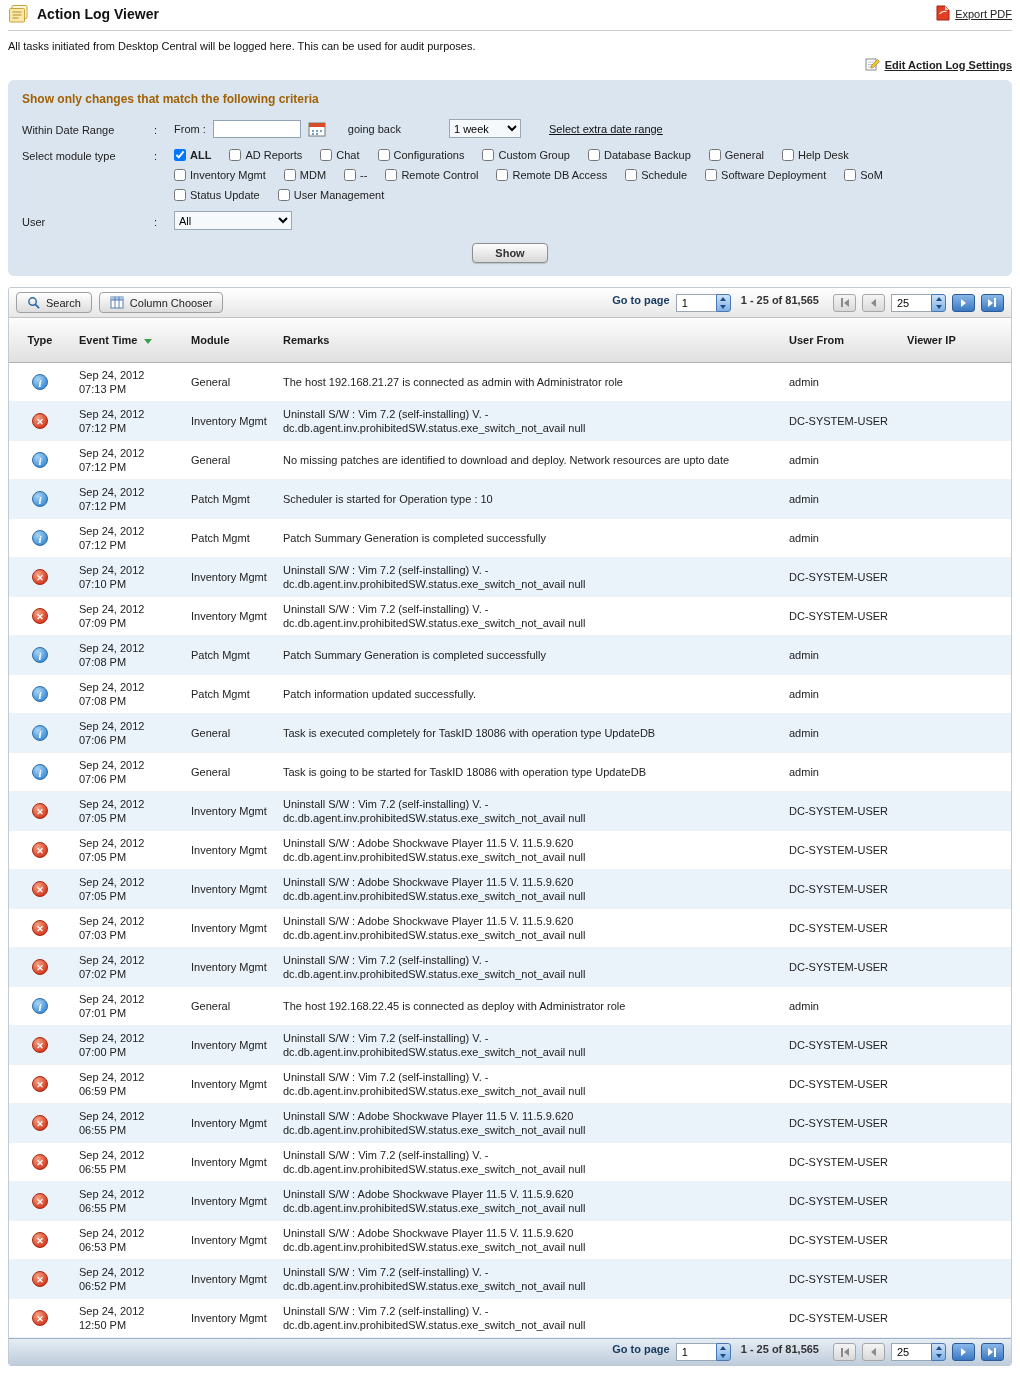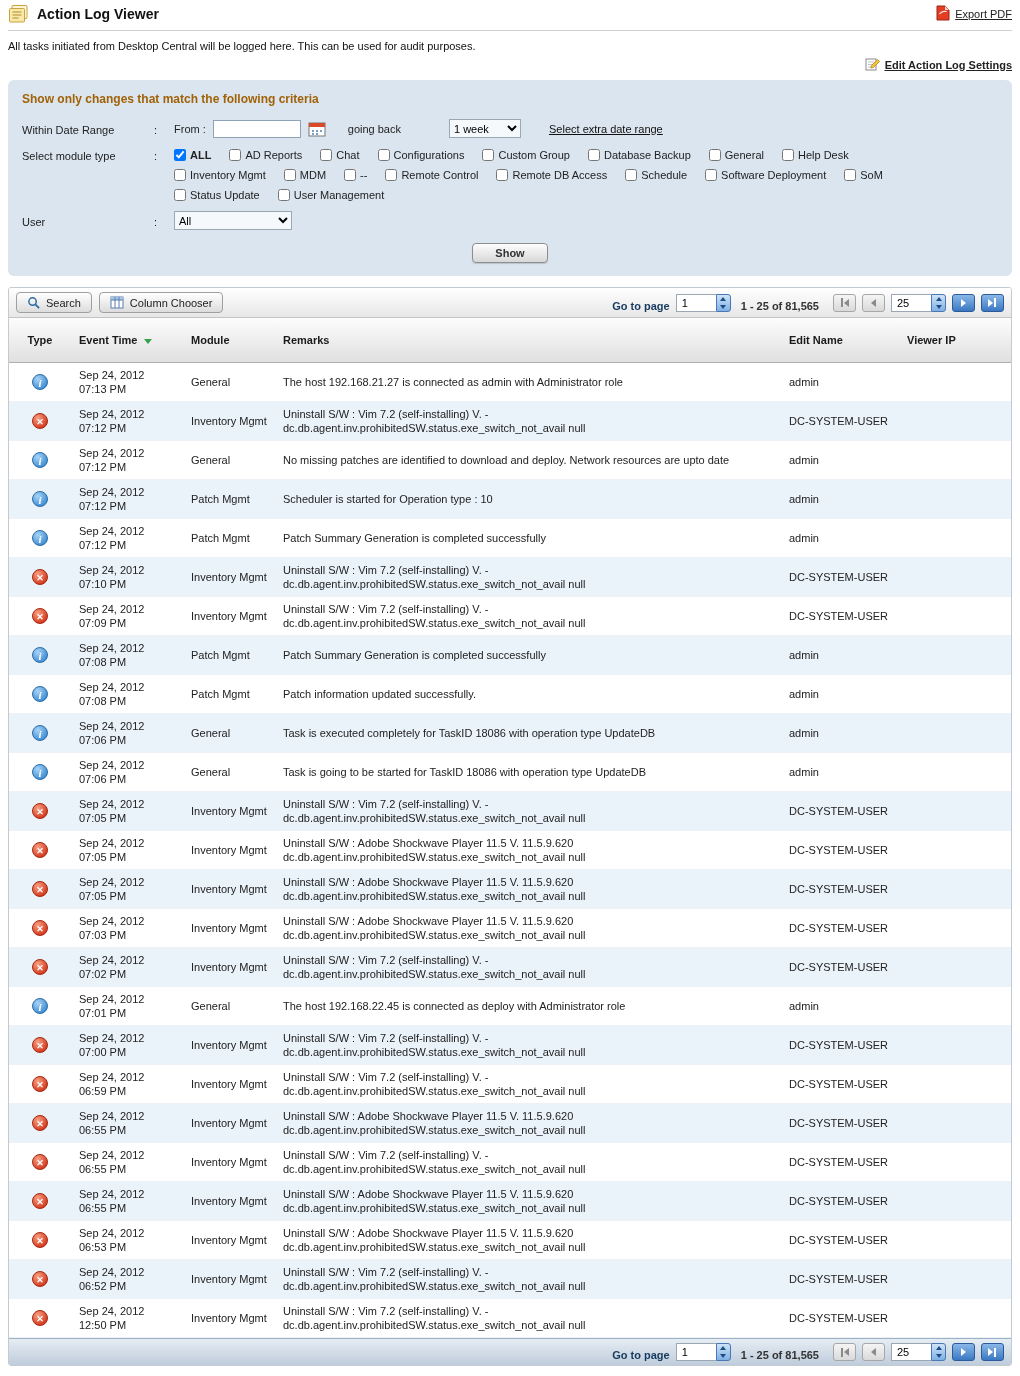--- a/index.html
+++ b/index.html
@@ -44,21 +44,21 @@
   .cb-row:first-child .cb:first-child span { font-weight: bold; }
   .show-row { display: flex; justify-content: center; margin-top: 13px; }
   .btn { border: 1px solid #8e8e8e; border-radius: 4px; background: linear-gradient(#fdfdfd, #d8d8d8); padding: 3px 22px; font-size: 11px; font-weight: bold; color: #333; cursor: pointer; font-family: "Liberation Sans", sans-serif; box-shadow: 0 1px 1px rgba(0,0,0,.15); }
 
   
   .grid { margin-top: 11px; border: 1px solid #c2cbd4; border-radius: 3px; overflow: hidden; }
   .toolbar { display: flex; align-items: center; padding: 4px 7px; background: linear-gradient(#ffffff, #e7e7e7); border-bottom: 1px solid #c3c3c3; }
   .tb-btn { display: inline-flex; align-items: flex-end; gap: 6px; border: 1px solid #9f9f9f; border-radius: 4px; background: linear-gradient(#ffffff, #dcdcdc); padding: 3px 10px; margin-right: 7px; font-size: 11px; color: #222; cursor: pointer; font-family: "Liberation Sans", sans-serif; }
 
   
-  .pager { margin-left: auto; display: flex; align-items: flex-end; gap: 6px; }
+  .pager { margin-left: auto; display: flex; align-items: flex-start; gap: 6px; }
   .pager-label { font-weight: bold; color: #16395e; }
   .combo { display: inline-flex; align-items: stretch; height: 18px; }
   .combo input { width: 40px; border: 1px solid #9aa7b5; border-right: none; padding: 1px 5px; font-size: 11px; font-family: "Liberation Sans", sans-serif; }
   .stepper { width: 15px; display: flex; flex-direction: column; border: 1px solid #4a78b5; border-radius: 0 3px 3px 0; overflow: hidden; background: linear-gradient(#cfe3f7, #7fb0e4); cursor: pointer; }
   .st-up, .st-down { flex: 1; display: flex; align-items: center; justify-content: center; }
   .st-up i { width: 0; height: 0; border-left: 3px solid transparent; border-right: 3px solid transparent; border-bottom: 4px solid #1d4d86; }
   .st-down i { width: 0; height: 0; border-left: 3px solid transparent; border-right: 3px solid transparent; border-top: 4px solid #1d4d86; }
   .range-text { margin: 0 8px 0 4px; font-weight: bold; color: #333; }
   .pg-btn { display: inline-flex; align-items: center; justify-content: center; width: 23px; height: 18px; border-radius: 3px; cursor: pointer; }
   .pg-btn.disabled { color: #8a8a8a; background: linear-gradient(#f5f5f5, #d9d9d9); border: 1px solid #a7a7a7; }
@@ -324,21 +324,21 @@
           <col style="width:506px">
           <col style="width:118px">
           <col style="width:112px">
       </colgroup>
       <thead>
         <tr>
           <th class="col-type"><span>Type</span></th>
           <th><span>Event Time</span><span class="sort-desc"></span></th>
           <th><span>Module</span></th>
           <th><span>Remarks</span></th>
-          <th><span>Edit Name</span></th>
+          <th><span>User From</span></th>
           <th><span>Viewer IP</span></th>
         </tr>
       </thead>
       <tbody>
           <tr>
             <td class="col-type"><span class="type-icon info">i</span></td>
             <td>
               <div>Sep 24, 2012</div>
               <div>07:13 PM</div>
             </td>

